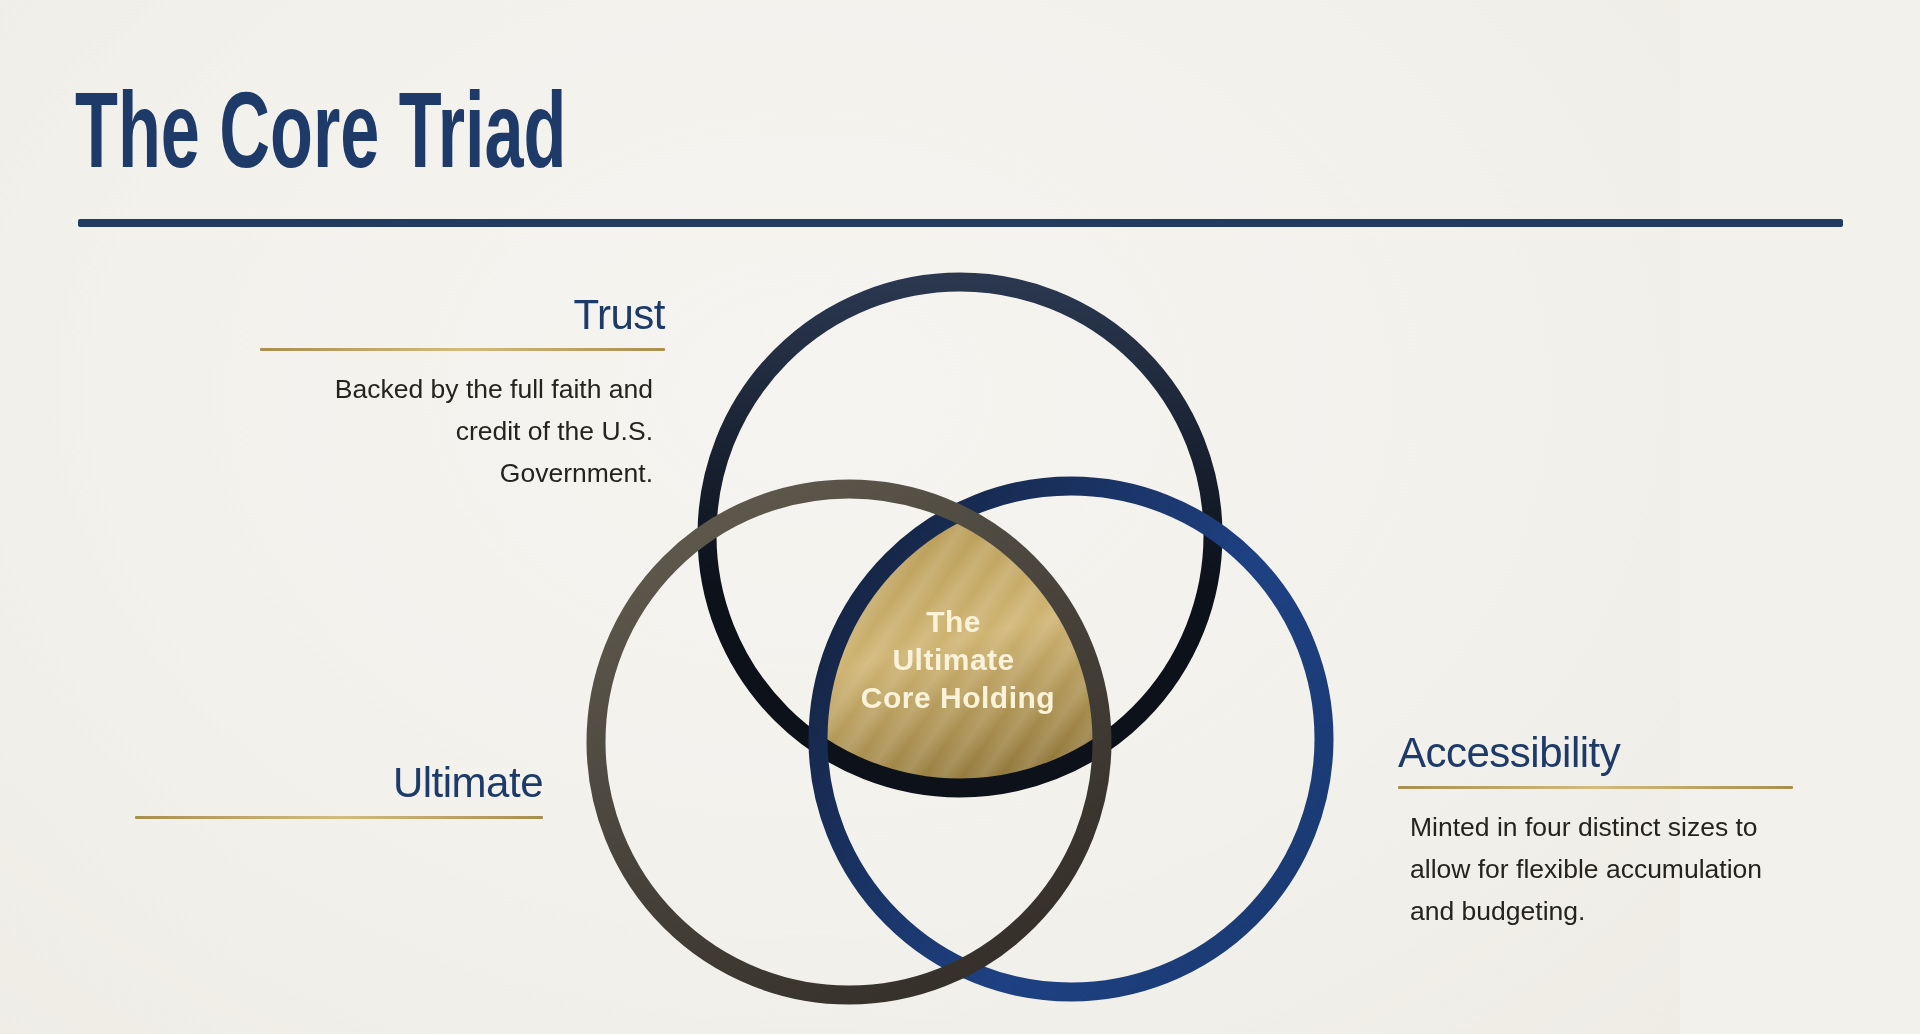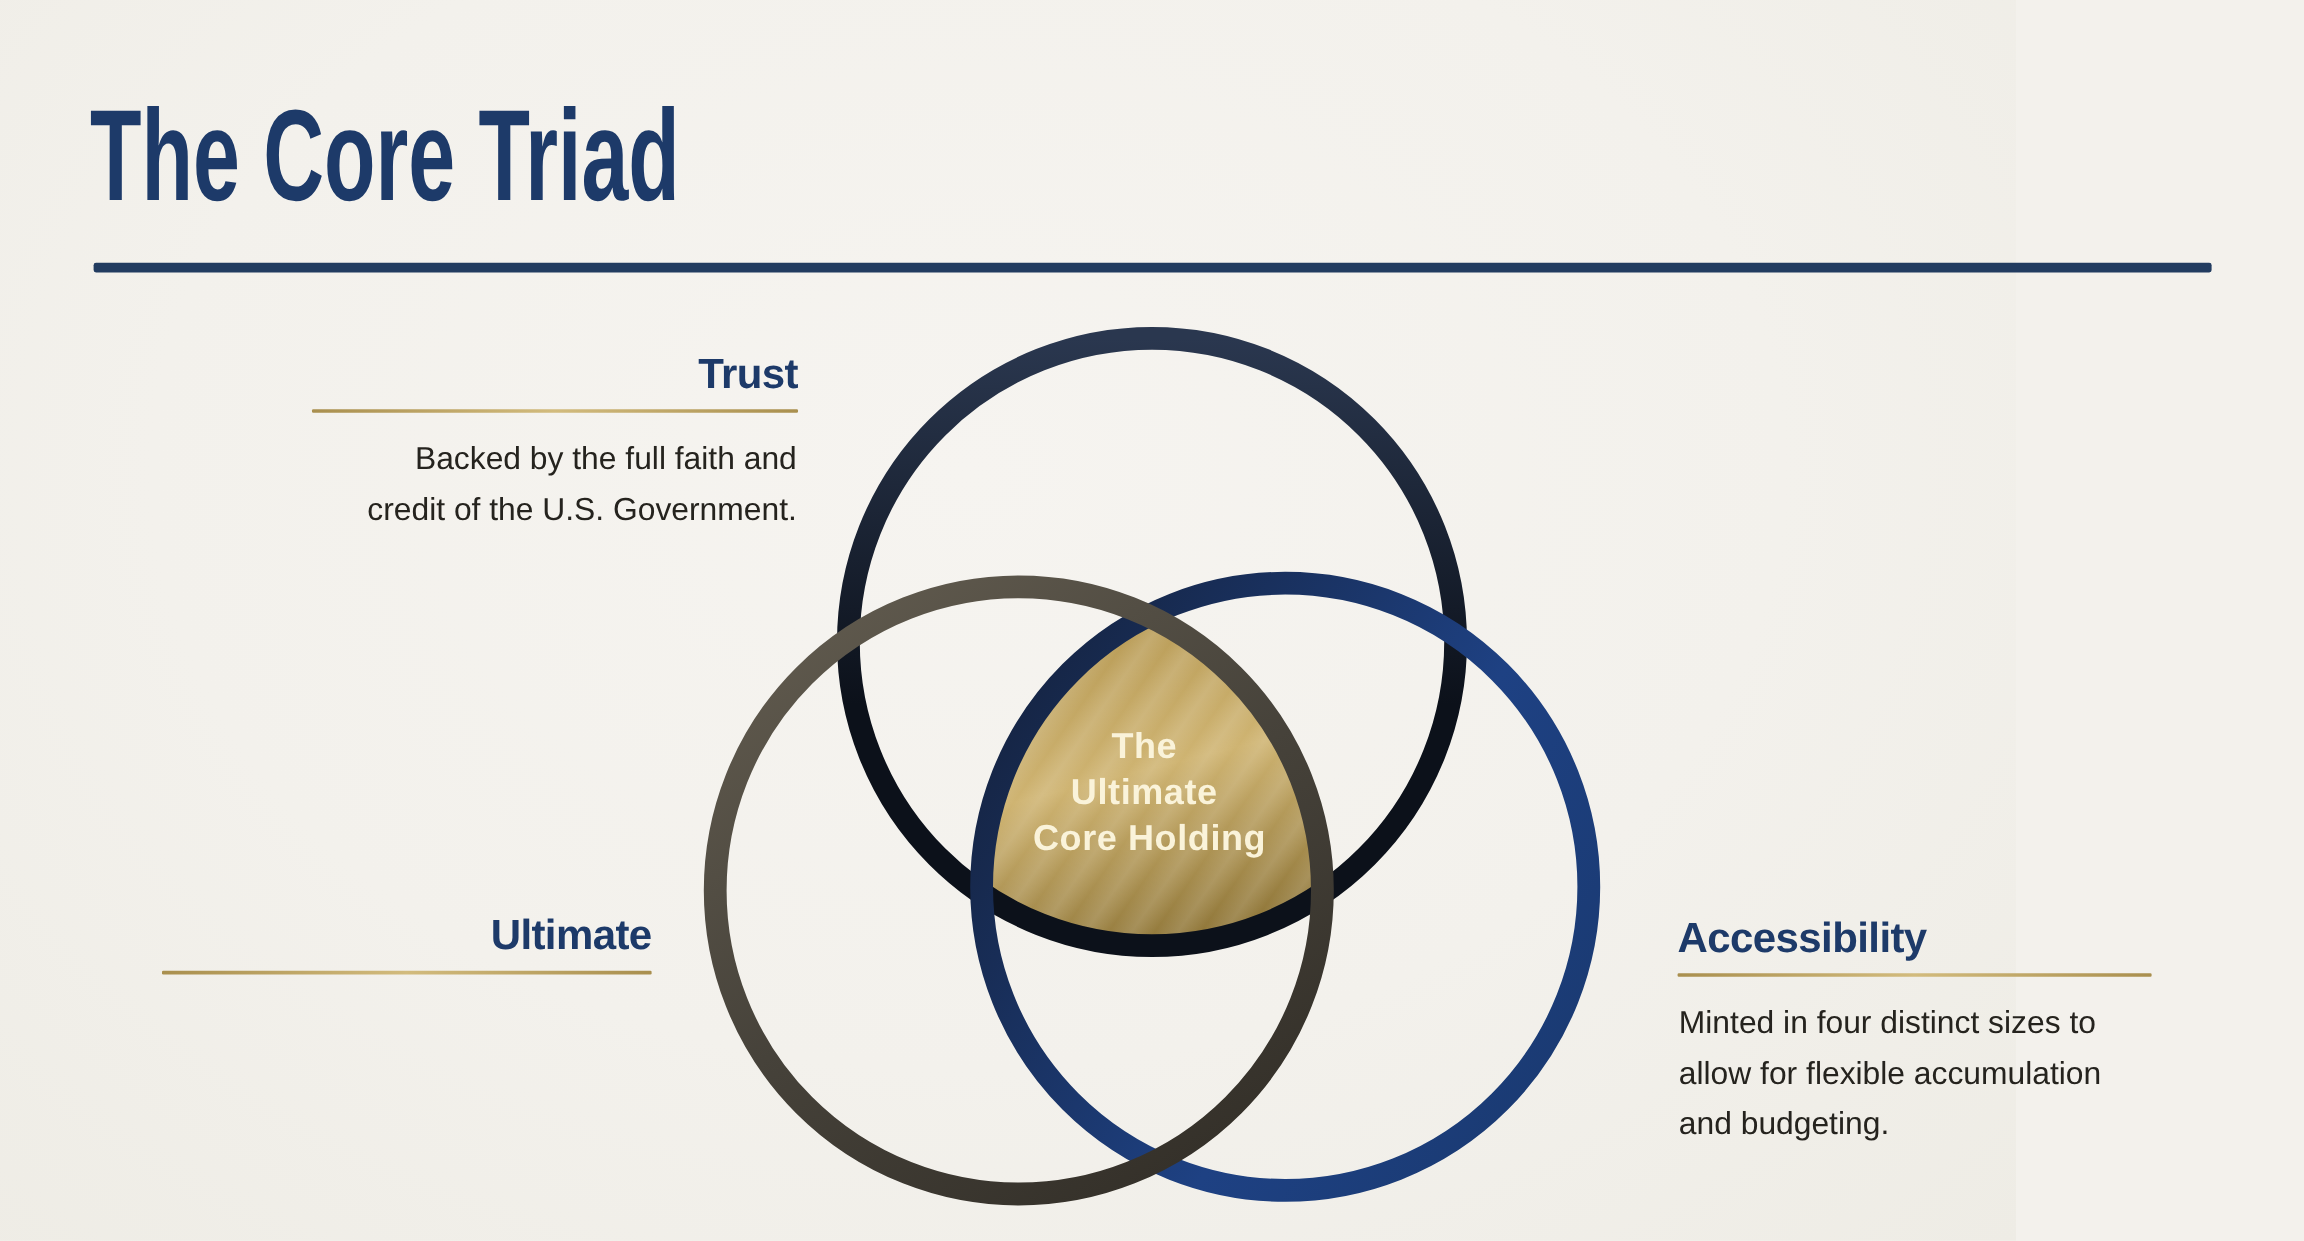--- a/index.html
+++ b/index.html
@@ -45,47 +45,47 @@
     font-weight: bold;
     font-size: 30px;
     letter-spacing: 0.5px;
     text-anchor: middle;
   }
 
   
   .callout { position: absolute; }
   .callout h2 {
     margin: 0;
-    font-size: 35px; font-weight: bold; line-height: 1;
+    font-size: 42px; font-weight: normal; line-height: 1;
     letter-spacing: -0.5px;
     color: #1d3a69;
   }
   .callout .gold-rule {
     height: 3px;
     margin: 12px 0 17px 0;
     background: linear-gradient(90deg, #a98f4e 0%, #d2bb7d 50%, #a98f4e 100%);
     border-radius: 1px;
   }
   .callout p {
-    margin: 1px;
+    margin: 12px;
     font-size: 26.5px;
     line-height: 42px;
     color: #25231e;
   }
   .callout-trust {
     left: 260px; top: 294px; width: 405px;
     text-align: right;
   }
   .callout-trust p { padding-left: 30px; }
   .callout-liquidity {
     left: 135px; top: 762px; width: 408px;
     text-align: right;
   }
   .callout-accessibility {
-    left: 1398px; top: 764px; width: 395px;
+    left: 1398px; top: 732px; width: 395px;
     text-align: left;
   }
 </style>
 </head>
 <body>
 
 <div class="stage">
 
   <h1 class="page-title"><span class="squeeze">The Core Triad</span></h1>
 

